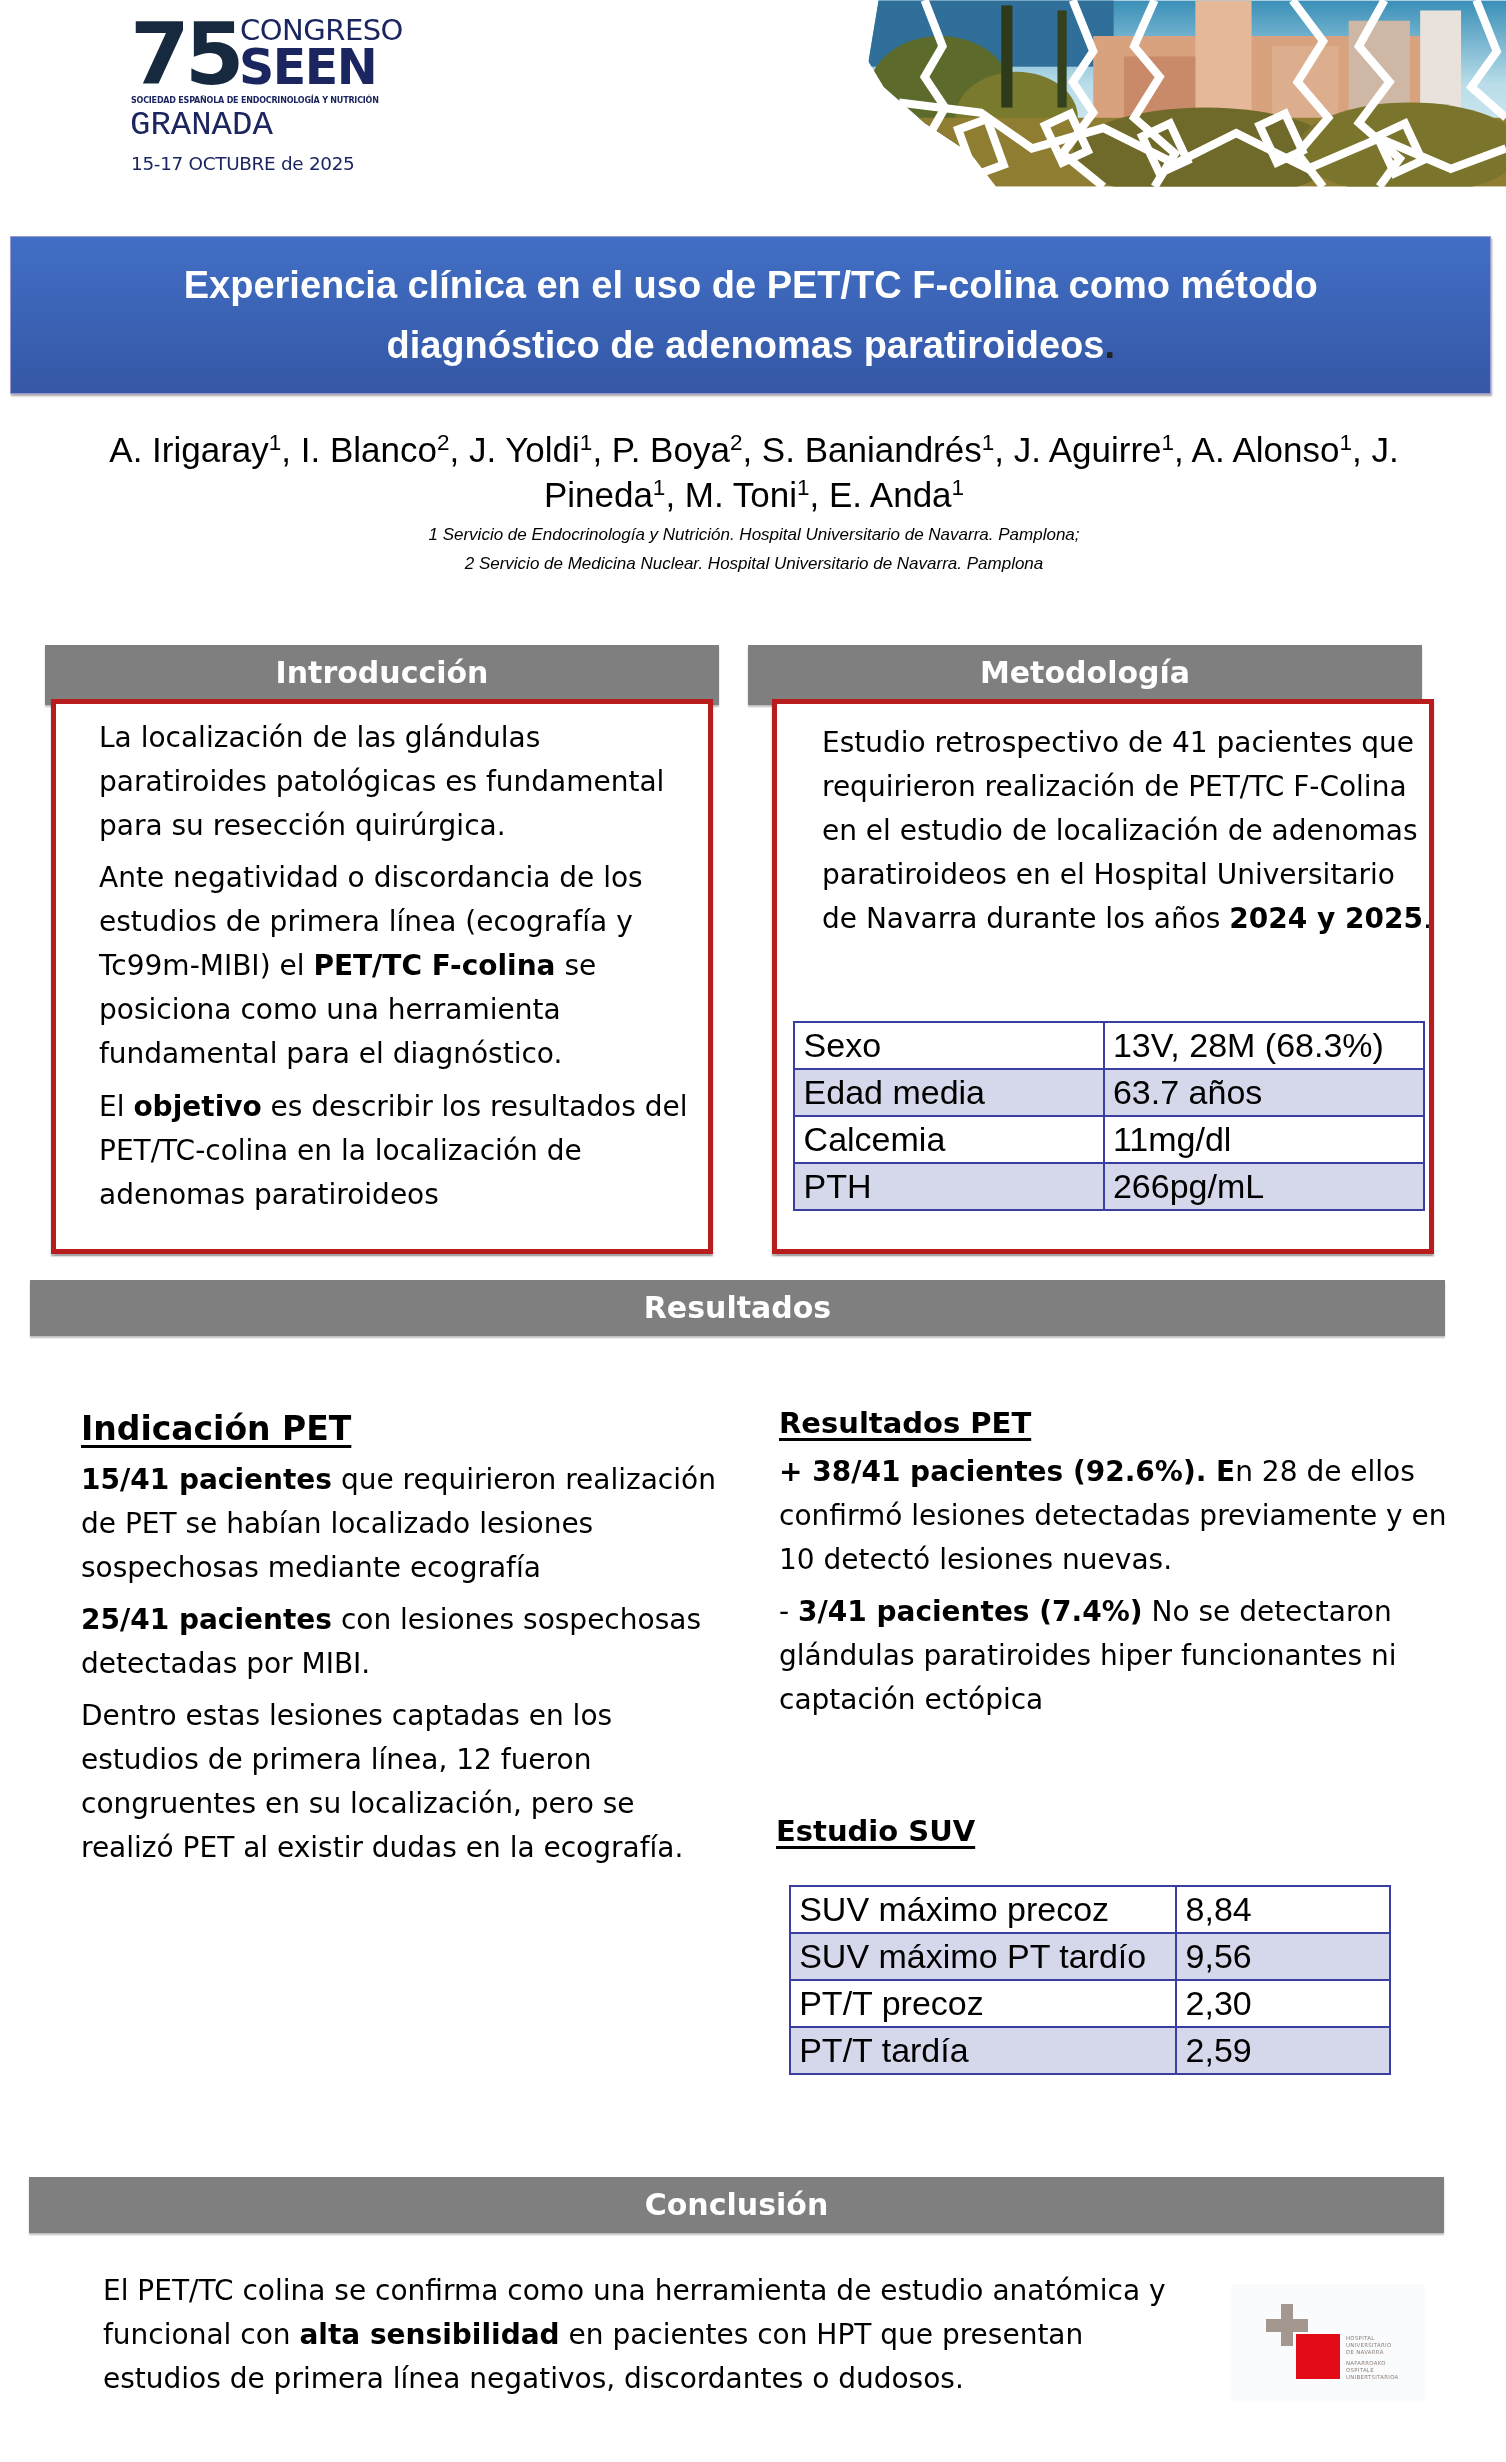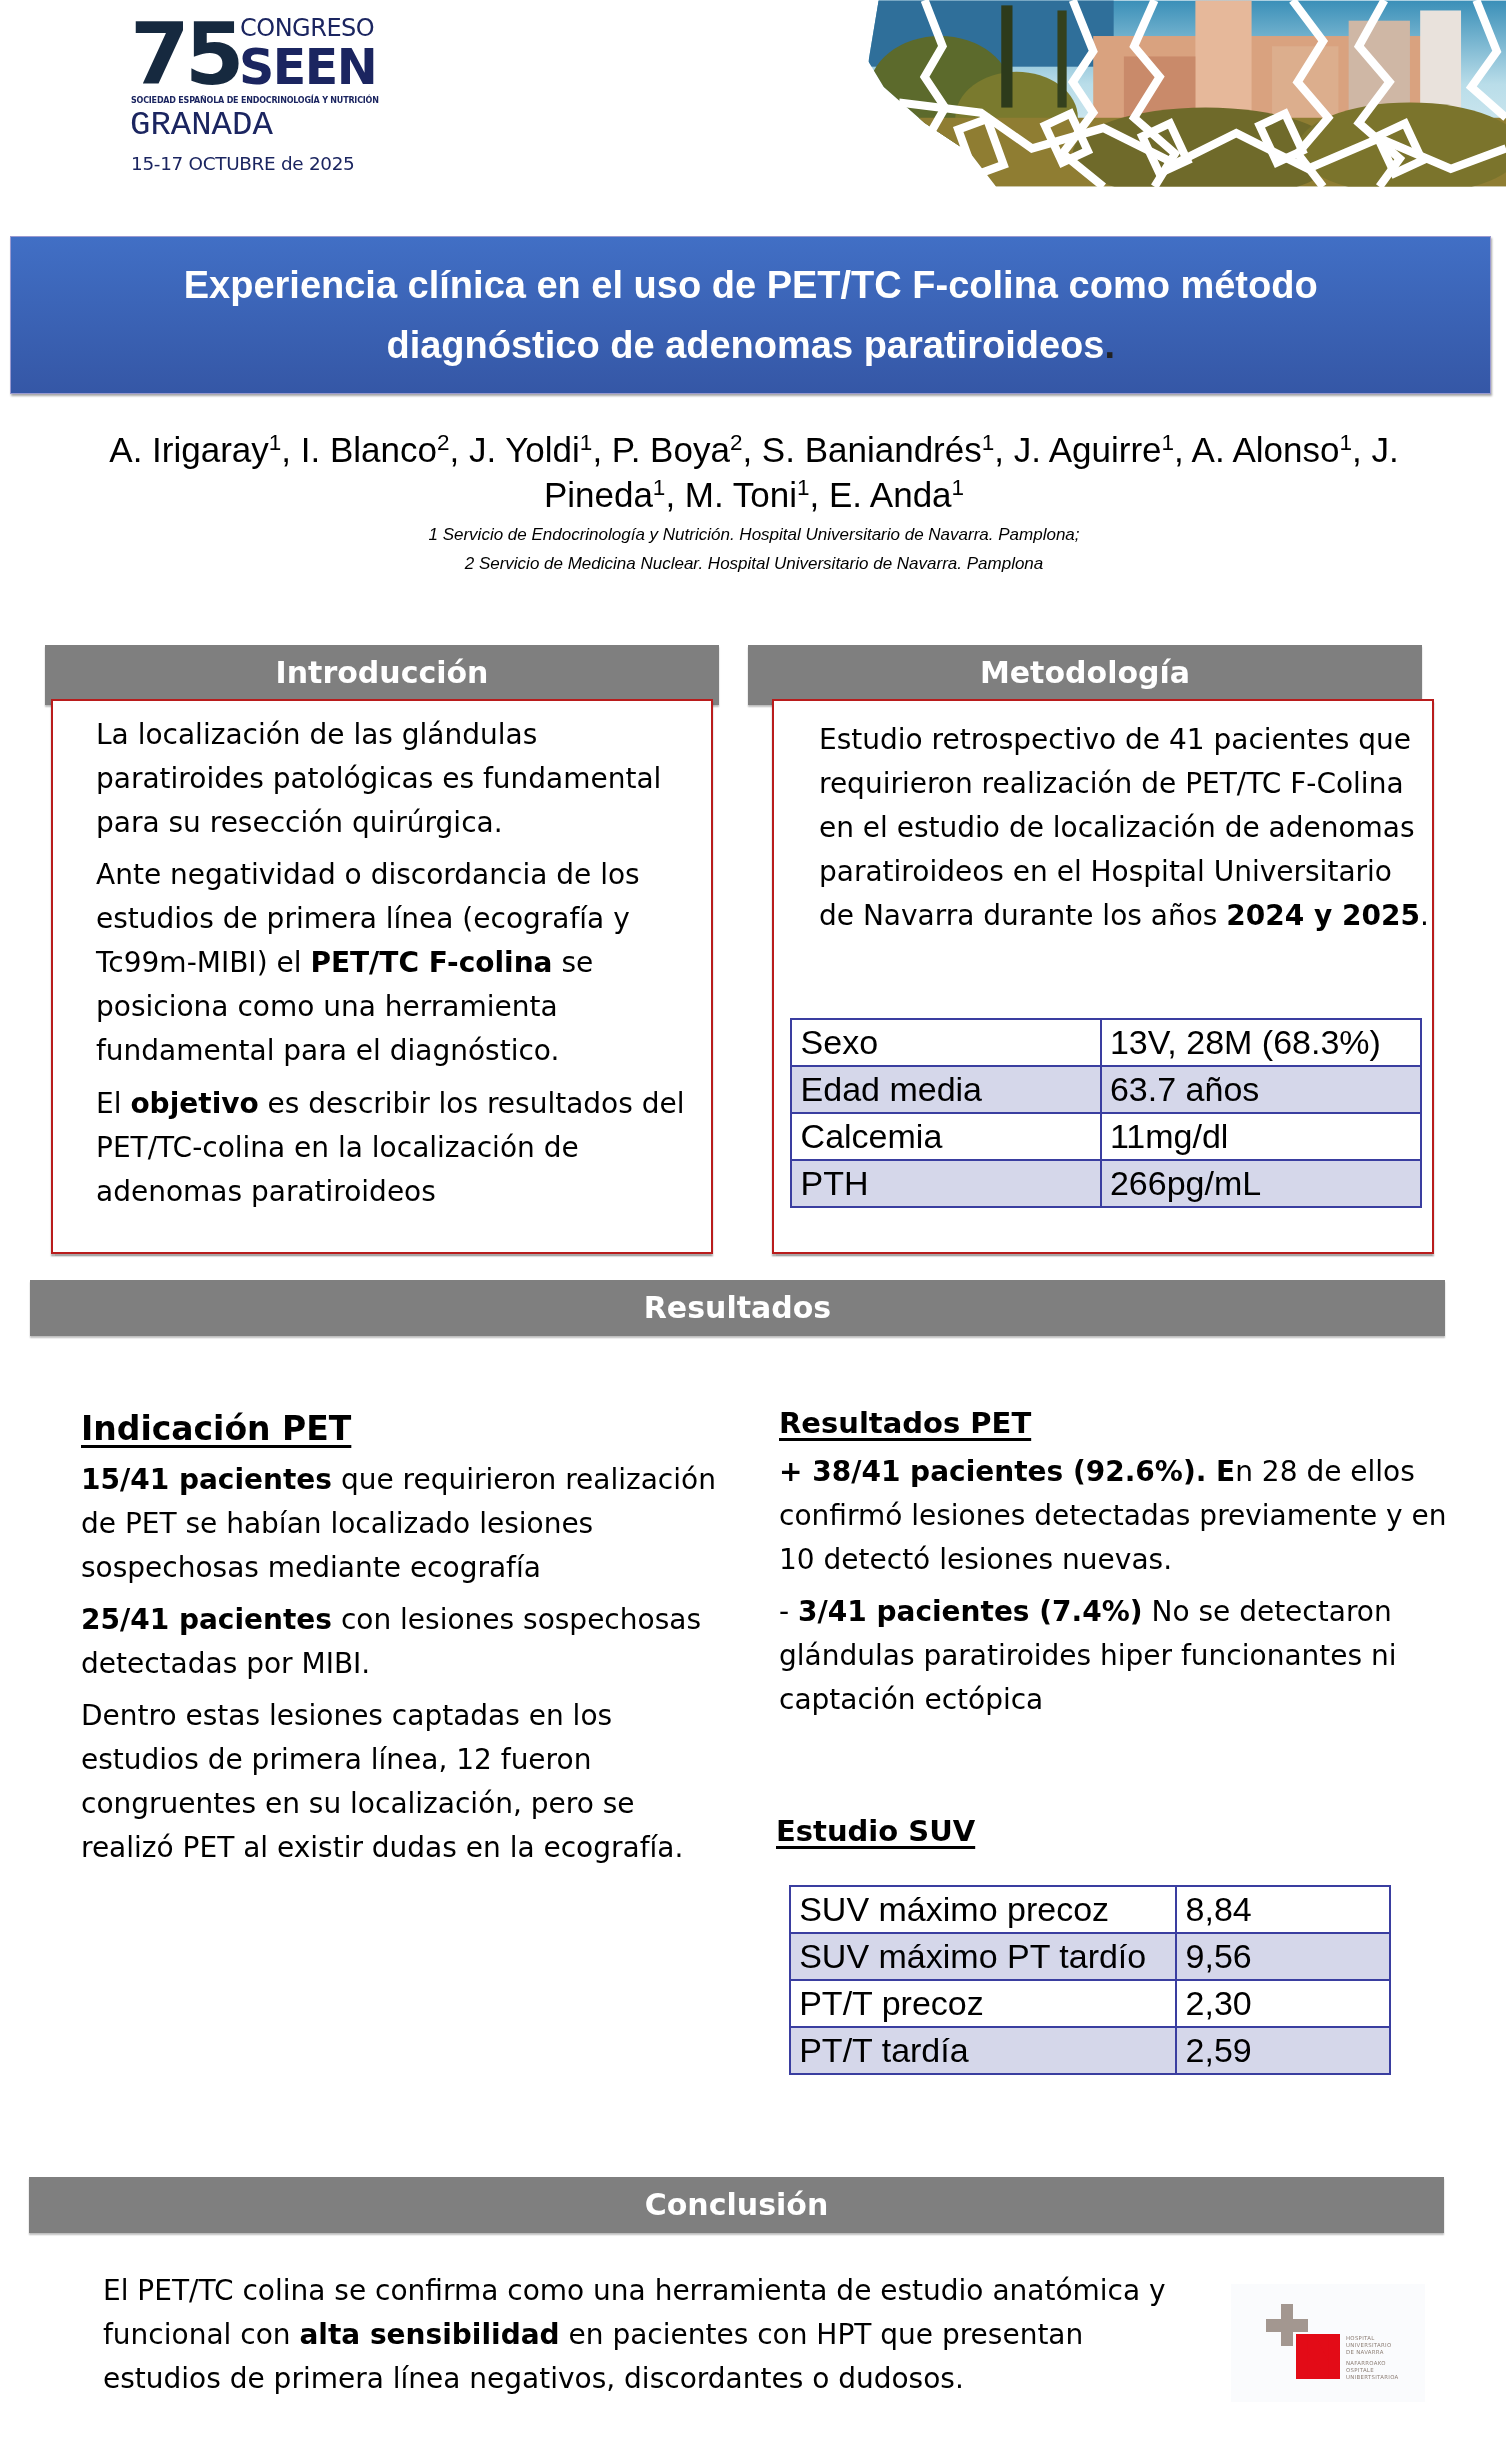--- a/index.html
+++ b/index.html
@@ -2,21 +2,21 @@
 <html style="font-size:8.2px"><head>
 <meta charset="utf-8">
 <style>
   html, body { margin: 0; padding: 0; background: #ffffff; }
   body { width: 1506px; height: 2462px; position: relative; overflow: hidden; font-family: "Liberation Sans", sans-serif; color: #000; }
   .abs { position: absolute; }
 
   
   .logo { left: 130px; top: 10.2px; width: 266px; height: 164px; }
   .logo .num { position: absolute; left: 0; top: 1px; font-family: "DejaVu Sans", sans-serif; font-weight: bold; font-size: 86px; letter-spacing: -5.1px; color: #16293f; line-height: 1; }
-  .logo .congreso { position: absolute; left: 110px; top: 6.1px; font-family: "DejaVu Sans", sans-serif; font-size: 24px; color: #1b2560; line-height: 1; letter-spacing: -0.5px; }
+  .logo .congreso { position: absolute; left: 110px; top: 6.1px; font-family: "DejaVu Sans", sans-serif; font-size: 29px; color: #1b2560; line-height: 1; letter-spacing: -0.5px; }
   .logo .seen { position: absolute; left: 109px; top: 33px; font-family: "DejaVu Sans", sans-serif; font-weight: bold; font-size: 49px; color: #1b2560; line-height: 1; letter-spacing: -1.5px; }
   .logo .soc { position: absolute; left: 1px; top: 86px; font-family: "DejaVu Sans", sans-serif; font-weight: bold; font-size: 8px; color: #1b2560; white-space: nowrap; letter-spacing: -0.2px; }
   .logo .city { position: absolute; left: 0; top: 98px; font-family: Liberation Mono, monospace; font-size: 34px; color: #1b2560; line-height: 1; letter-spacing: 0px; }
   .logo .dates { position: absolute; left: 1px; top: 145px; font-family: "DejaVu Sans", sans-serif; font-size: 18.4px; color: #1b2560; line-height: 1; white-space: nowrap; letter-spacing: -0.3px; }
 
   
   .banner { left: 848px; top: 0; width: 658px; height: 187px; overflow: hidden; }
 
   
   .title-box { left: 10.2px; top: 236px; width: 1481px; height: 158px; background: linear-gradient(#416fc5, #3557a6); border: 1.5px solid #9a9ad0; box-sizing: border-box; box-shadow: 1px 2px 2px rgba(0,0,0,0.35); display: flex; align-items: center; justify-content: center; text-align: center; }
@@ -25,21 +25,21 @@
 
   .authors { left: 41px; top: 427px; width: 1426px; text-align: center; font-size: 35px; line-height: 45px; }
   .authors sup { font-size: 22.5px; vertical-align: 12.3px; line-height: 0; }
   .affil { left: 41px; top: 520px; width: 1426px; text-align: center; font-style: italic; font-size: 17px; line-height: 29px; }
 
   
   .hdr { background: #7f7f7f; color: #fff; font-family: "DejaVu Sans", sans-serif; font-weight: bold; text-align: center; box-shadow: 0 2px 1.5px rgba(0,0,0,0.25); }
   .hdr-sm { height: 60px; line-height: 55px; font-size: 30px; }
   .hdr-lg { height: 56px; line-height: 56px; font-size: 30px; }
 
-  .panel { border: 2px solid #b91c1c; background: #fff; box-sizing: border-box; box-shadow: 0 3.1px 1.5px rgba(0,0,0,0.35); }
+  .panel { border: 5px solid #b91c1c; background: #fff; box-sizing: border-box; box-shadow: 0 3.1px 1.5px rgba(0,0,0,0.35); }
   .body-text { font-family: "DejaVu Sans", sans-serif; font-size: 28px; line-height: 44px; }
   .body-text p { margin: 0 0 8.2px 0; }
   .body-text b { font-weight: bold; }
 
   
   table.data { border-collapse: collapse; font-family: "Liberation Sans", sans-serif; font-size: 34px; }
   table.data td { border: 2px solid #3a3ea0; padding: 0 8.2px; height: 45px; line-height: 45px; white-space: nowrap; }
   table.data tr.alt td { background: #d5d7ea; }
 
   .subhead { font-family: "DejaVu Sans", sans-serif; font-weight: bold; text-decoration: underline; text-underline-offset: 5.1px; text-decoration-thickness: 2.6px; }

